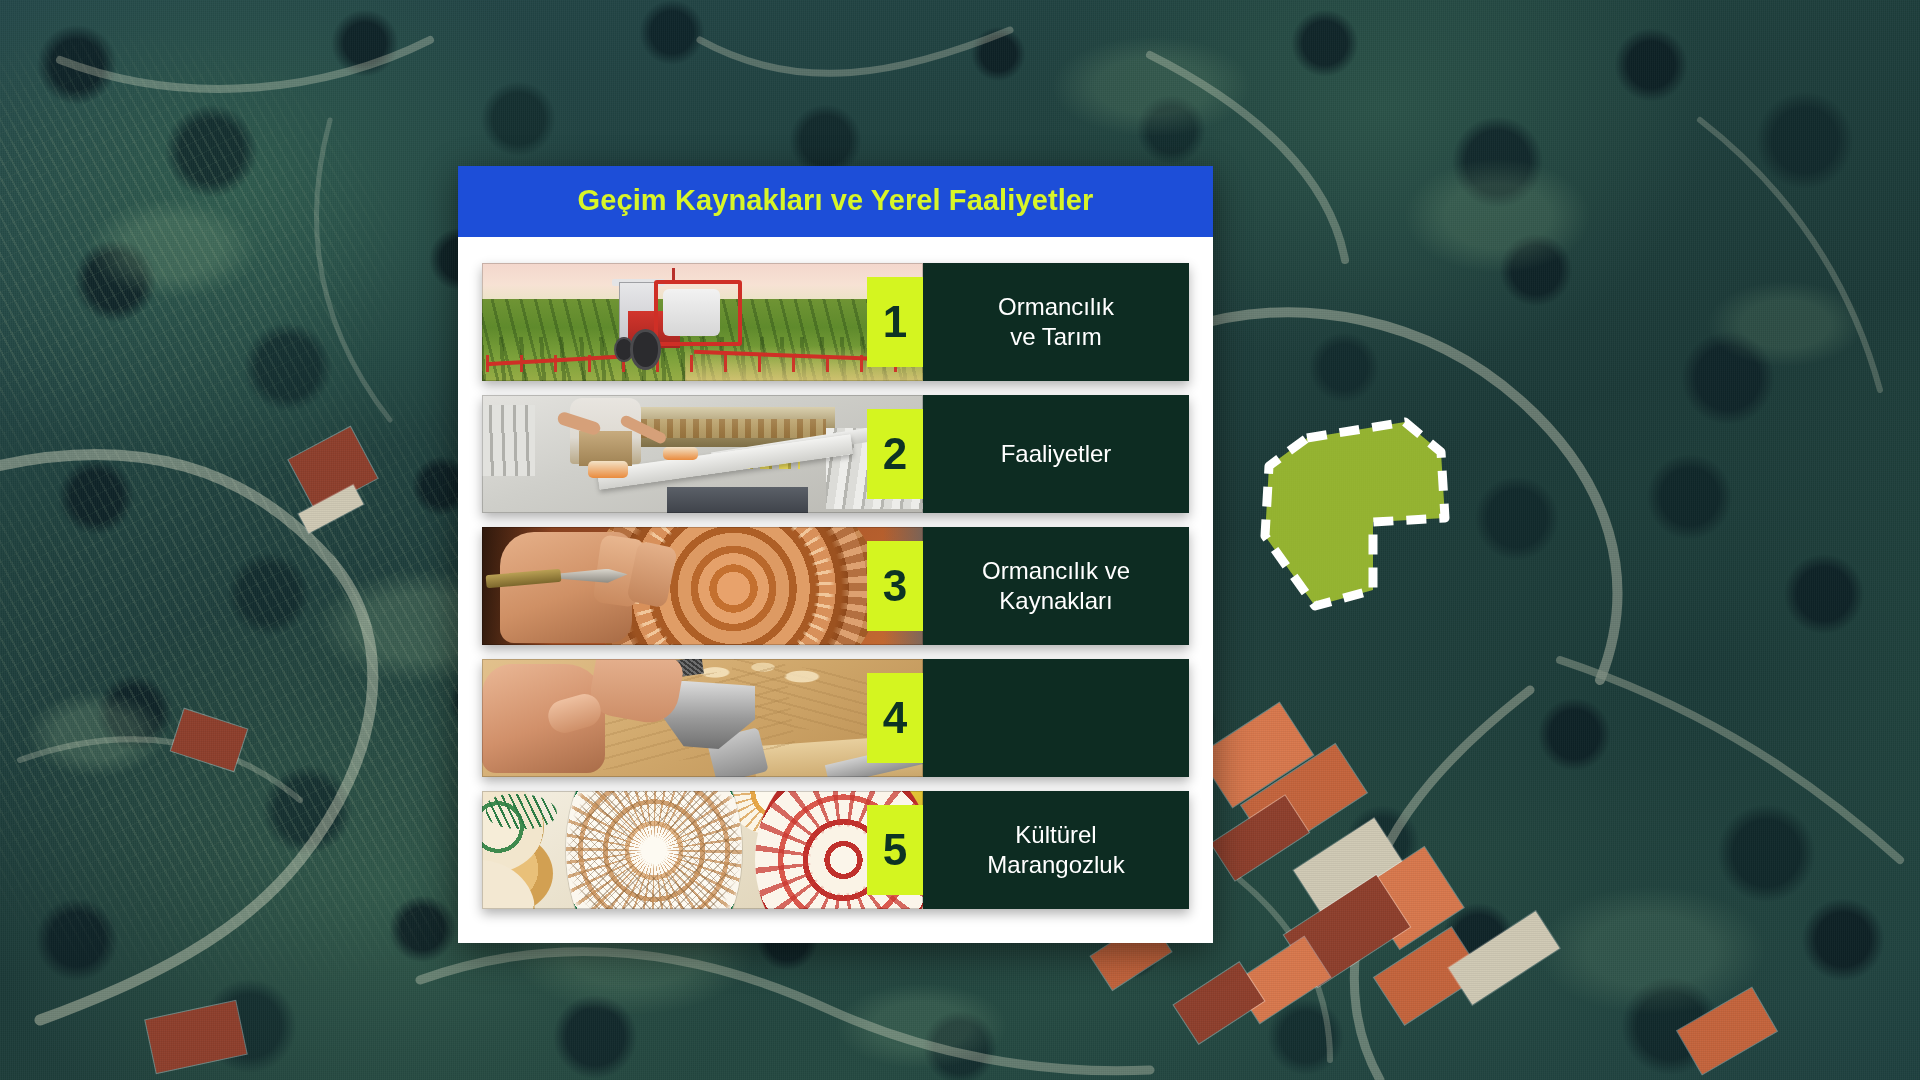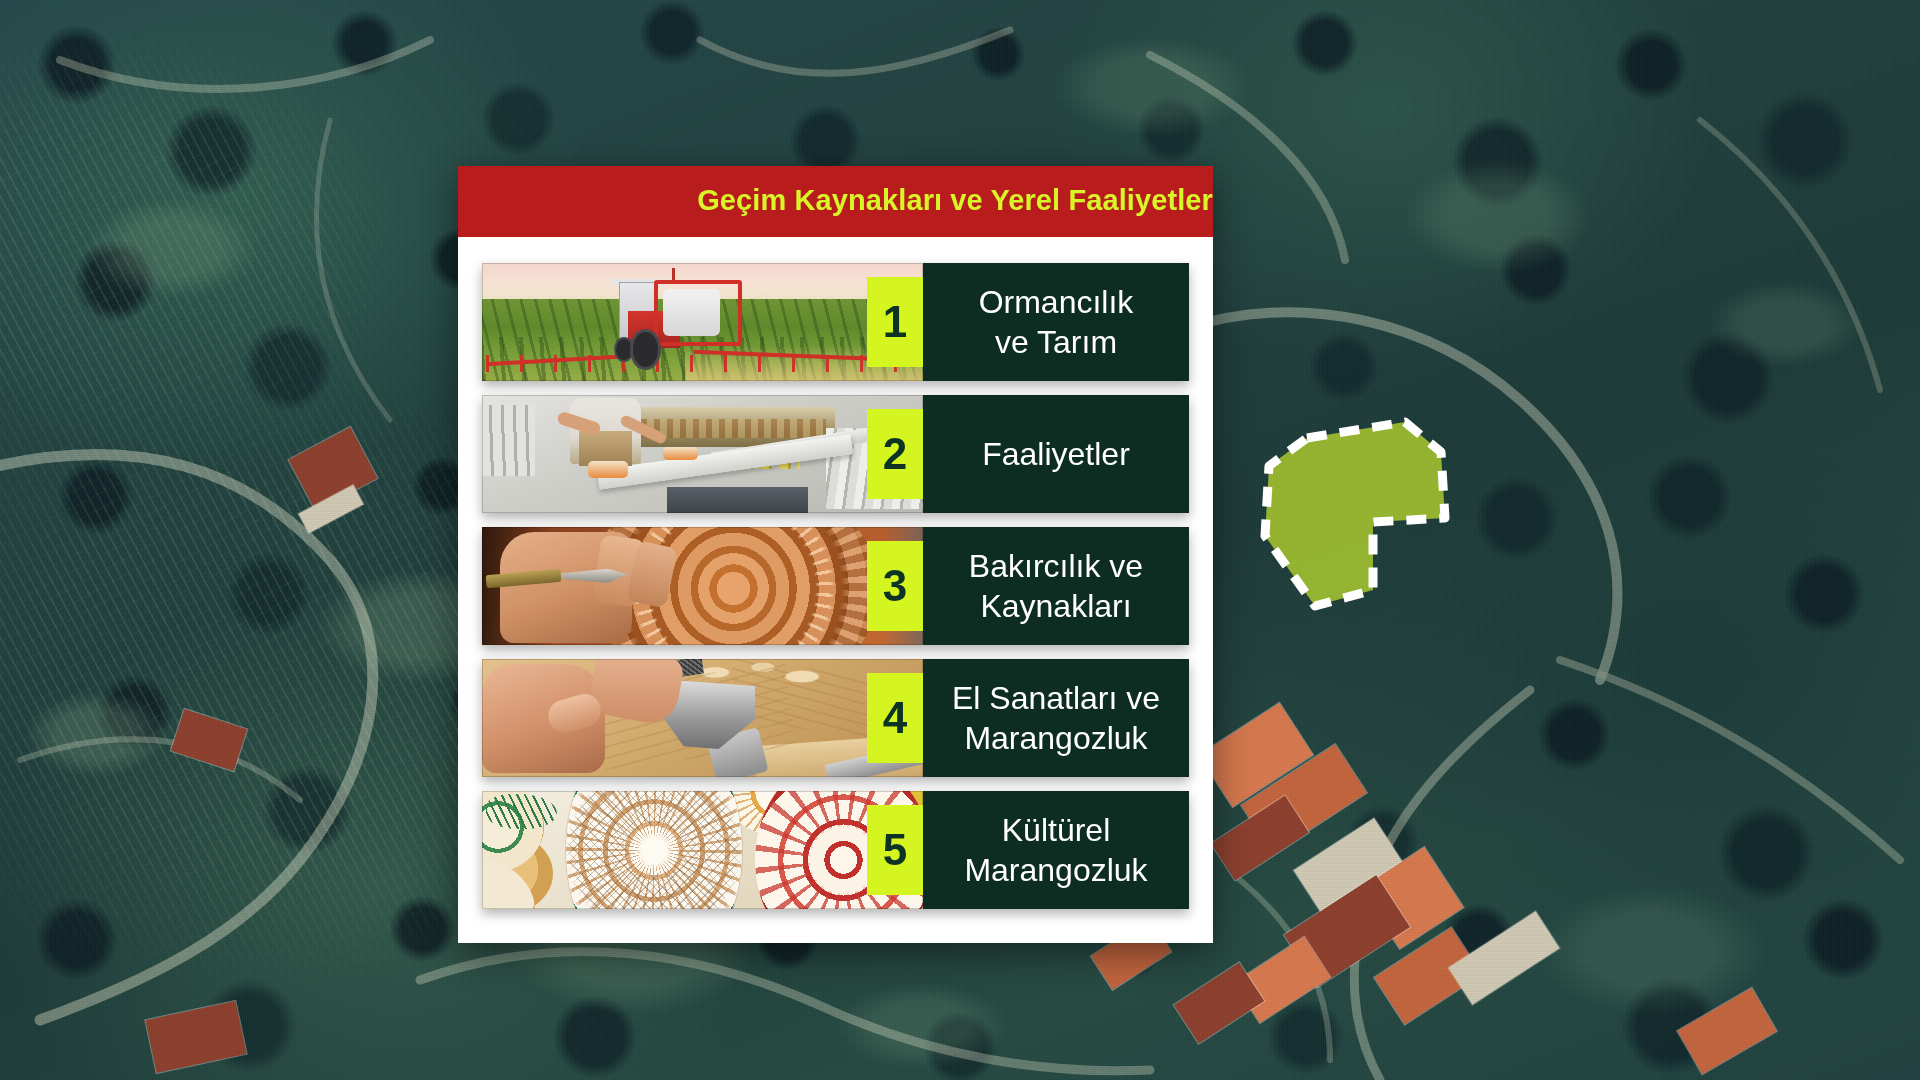--- a/index.html
+++ b/index.html
@@ -152,23 +152,23 @@
   #info-panel {
     position: absolute;
     left: 458px;
     top: 166px;
     width: 755px;
     background: #ffffff;
     box-shadow: 0 10px 34px rgba(0,0,0,.45);
   }
 
   #panel-header {
-    background: #b91c1c;
-    padding: 18px 0 20px;
-    text-align: right;
+    background: #1d4ed8;
+    padding: 18px 16px 20px;
+    text-align: center;
   }
   #panel-title {
     color: #d8f528;
     font-size: 29px;
     font-weight: 700;
     letter-spacing: .1px;
     line-height: 1.15;
     font-family: "Liberation Sans", sans-serif;
   }
 
@@ -213,21 +213,21 @@
   }
 
   .item-label {
     flex: 1;
     background: #0d2c22;
     color: #ffffff;
     display: flex;
     align-items: center;
     justify-content: center;
     text-align: center;
-    font-size: 32px;
+    font-size: 24px;
     line-height: 1.27;
     padding: 0 16px;
     font-family: "Liberation Sans", sans-serif;
   }
 
   
   .s1-sky   { position:absolute; left:0; right:0; top:0; height:34%;
               background: linear-gradient(180deg, #f3d7cc 0%, #f7e2d4 55%, #e9e3c4 100%); }
   .s1-field { position:absolute; left:0; right:0; top:30%; bottom:0;
               background: linear-gradient(180deg,#6f9434 0%, #5f8a2c 35%, #7ba03a 70%, #97ad46 100%); }
@@ -552,21 +552,21 @@
               <div class="s3-fing2"></div>
             <div class="s3-chisel"></div>
               <div class="s3-hammer"></div>
               <div class="s3-edge"></div>
           </div>
           <div class="img-frame"></div>
           <div class="item-number">3</div>
         </div>
         <div class="item-label">
           <span>
-            <span>Bakırcılık ve</span><br>
+            <span>Ormancılık ve</span><br>
             <span>Kaynakları</span>
           </span>
         </div>
       </div>
 
       <div class="item-row">
         <div class="item-thumb">
           <div class="scene">
             <div class="s4-bg"></div>
               <div class="s4-board2"></div>
@@ -576,26 +576,20 @@
               <div class="s4-rasp"></div>
             <div class="s4-hammerG"></div>
               <div class="s4-hammerH"></div>
               <div class="s4-saw"></div>
             <div class="s4-hand1"></div>
               <div class="s4-hand2"></div>
               <div class="s4-thumb"></div>
           </div>
           <div class="img-frame"></div>
           <div class="item-number">4</div>
-        </div>
-        <div class="item-label">
-          <span>
-            <span>El Sanatları ve</span><br>
-            <span>Marangozluk</span>
-          </span>
         </div>
       </div>
 
       <div class="item-row">
         <div class="item-thumb">
           <div class="scene">
             <div class="s5-bg"></div>
               <div class="s5-ycorn"></div>
             <div class="s5-top"></div>
               <div class="s5-topP"></div>

